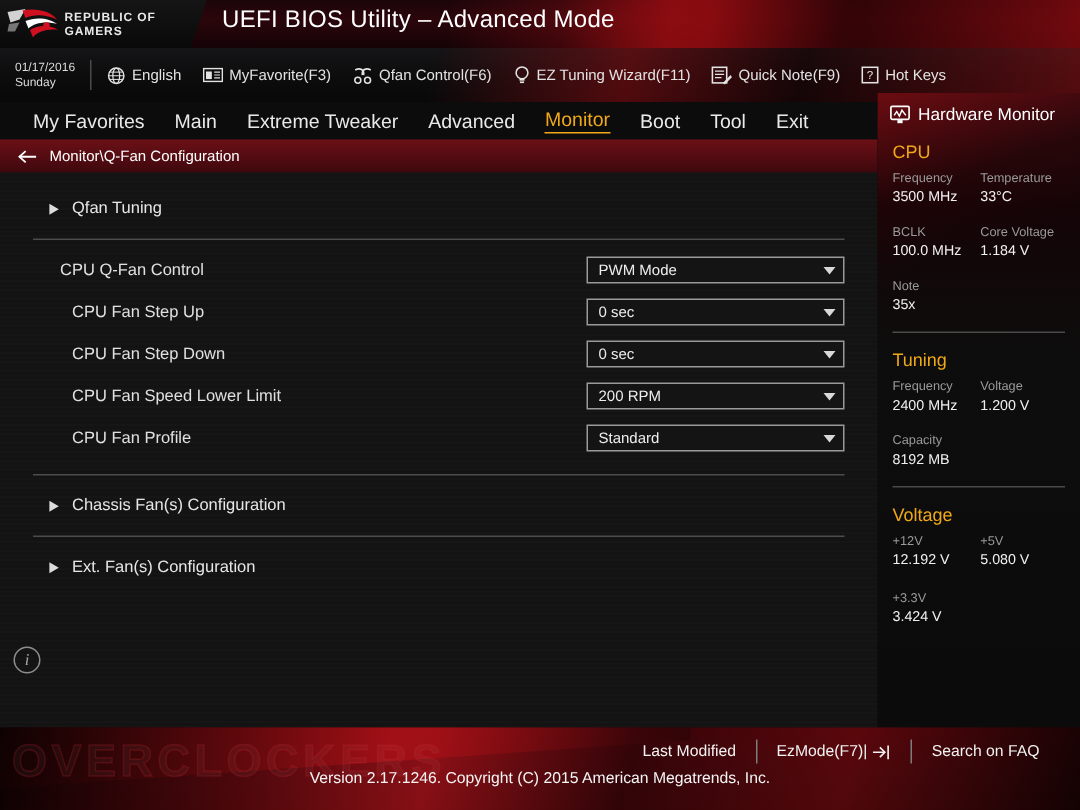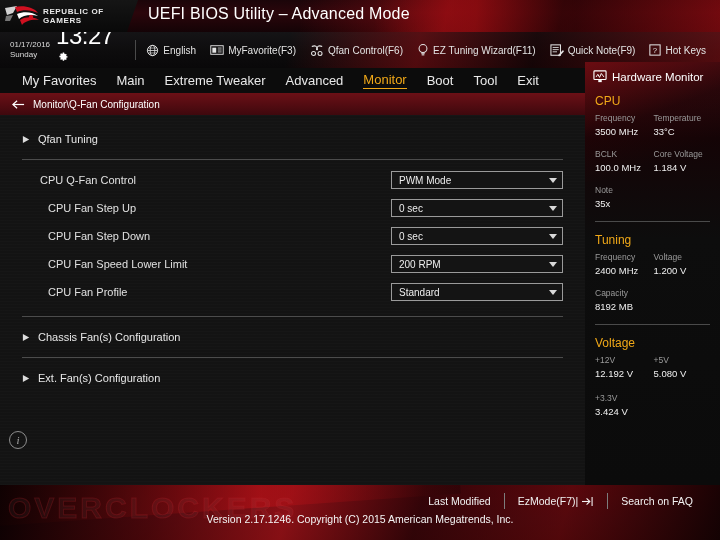--- a/index.html
+++ b/index.html
@@ -61,21 +61,21 @@
     display:flex; align-items:center; padding-left:12px; gap:8px;
   }
   .backarrow { width:13px; height:11px; }
   .crumbtext { font-size:10px; color:#fff; }
 
   
   .content { position:absolute; left:0; top:115px; width:585px; height:370px; background:#131313;
     background-image: repeating-linear-gradient(180deg, rgba(255,255,255,.012) 0 1px, rgba(0,0,0,0) 1px 3px); }
 
   .seprow { height:1px; background:#4c4c4c; margin:0 22px; }
-  .linkrow { height:28px; display:flex; align-items:center; padding-left:22px; gap:7px; }
+  .linkrow { height:28px; display:flex; align-items:center; padding-left:32px; gap:7px; }
   .arrow-ic { width:9px; height:9px; flex:none; }
   .linktext { font-size:11px; color:#e7e7e7; }
 
   .setrow { height:28px; display:flex; align-items:center; padding:0 22px 0 40px; }
   .setrow.sub { padding-left:48px; }
   .setlabel { font-size:11px; color:#e0e0e0; flex:1; }
   .ddl {
     width:172px; height:18px; border:1px solid #9a9a9a; background:#141414;
     display:flex; align-items:center; justify-content:space-between; padding:0 5px 0 7px;
   }
@@ -143,26 +143,20 @@
       </div>
     </div>
     <div class="apptitle">UEFI BIOS Utility – Advanced Mode</div>
   </div>
 
   <div class="infobar">
     <div class="dt">
       <div>01/17/2016</div>
       <div>Sunday</div>
     </div>
-    <div class="clock">
-      <span>13:27</span><svg class="gear-ic" viewBox="0 0 16 16">
-          <path fill="#fff" d="M8 5.2A2.8 2.8 0 1 0 8 10.8 2.8 2.8 0 0 0 8 5.2zm0 4.2a1.4 1.4 0 1 1 0-2.8 1.4 1.4 0 0 1 0 2.8z"></path>
-          <path fill="#fff" d="M14 7h-1.3a4.8 4.8 0 0 0-.5-1.2l.9-.9-1.4-1.4-.9.9A4.8 4.8 0 0 0 9.6 3.3V2H7.6v1.3a4.8 4.8 0 0 0-1.2.5l-.9-.9-1.4 1.4.9.9A4.8 4.8 0 0 0 4.5 6.4H3.2v2h1.3a4.8 4.8 0 0 0 .5 1.2l-.9.9 1.4 1.4.9-.9a4.8 4.8 0 0 0 1.2.5V13h2v-1.3a4.8 4.8 0 0 0 1.2-.5l.9.9 1.4-1.4-.9-.9a4.8 4.8 0 0 0 .5-1.2H14z"></path>
-        </svg>
-    </div>
     <div class="vsep"></div>
 
     <div class="hitem">
       <svg width="13" height="13" viewBox="0 0 16 16">
         <circle cx="8" cy="8" r="6.3" fill="none" stroke="#e3e3e3" stroke-width="1.2"></circle>
         <ellipse cx="8" cy="8" rx="2.8" ry="6.3" fill="none" stroke="#e3e3e3" stroke-width="1"></ellipse>
         <line x1="1.8" y1="8" x2="14.2" y2="8" stroke="#e3e3e3" stroke-width="1"></line>
         <line x1="2.7" y1="5" x2="13.3" y2="5" stroke="#e3e3e3" stroke-width=".8"></line>
         <line x1="2.7" y1="11" x2="13.3" y2="11" stroke="#e3e3e3" stroke-width=".8"></line>
       </svg>

